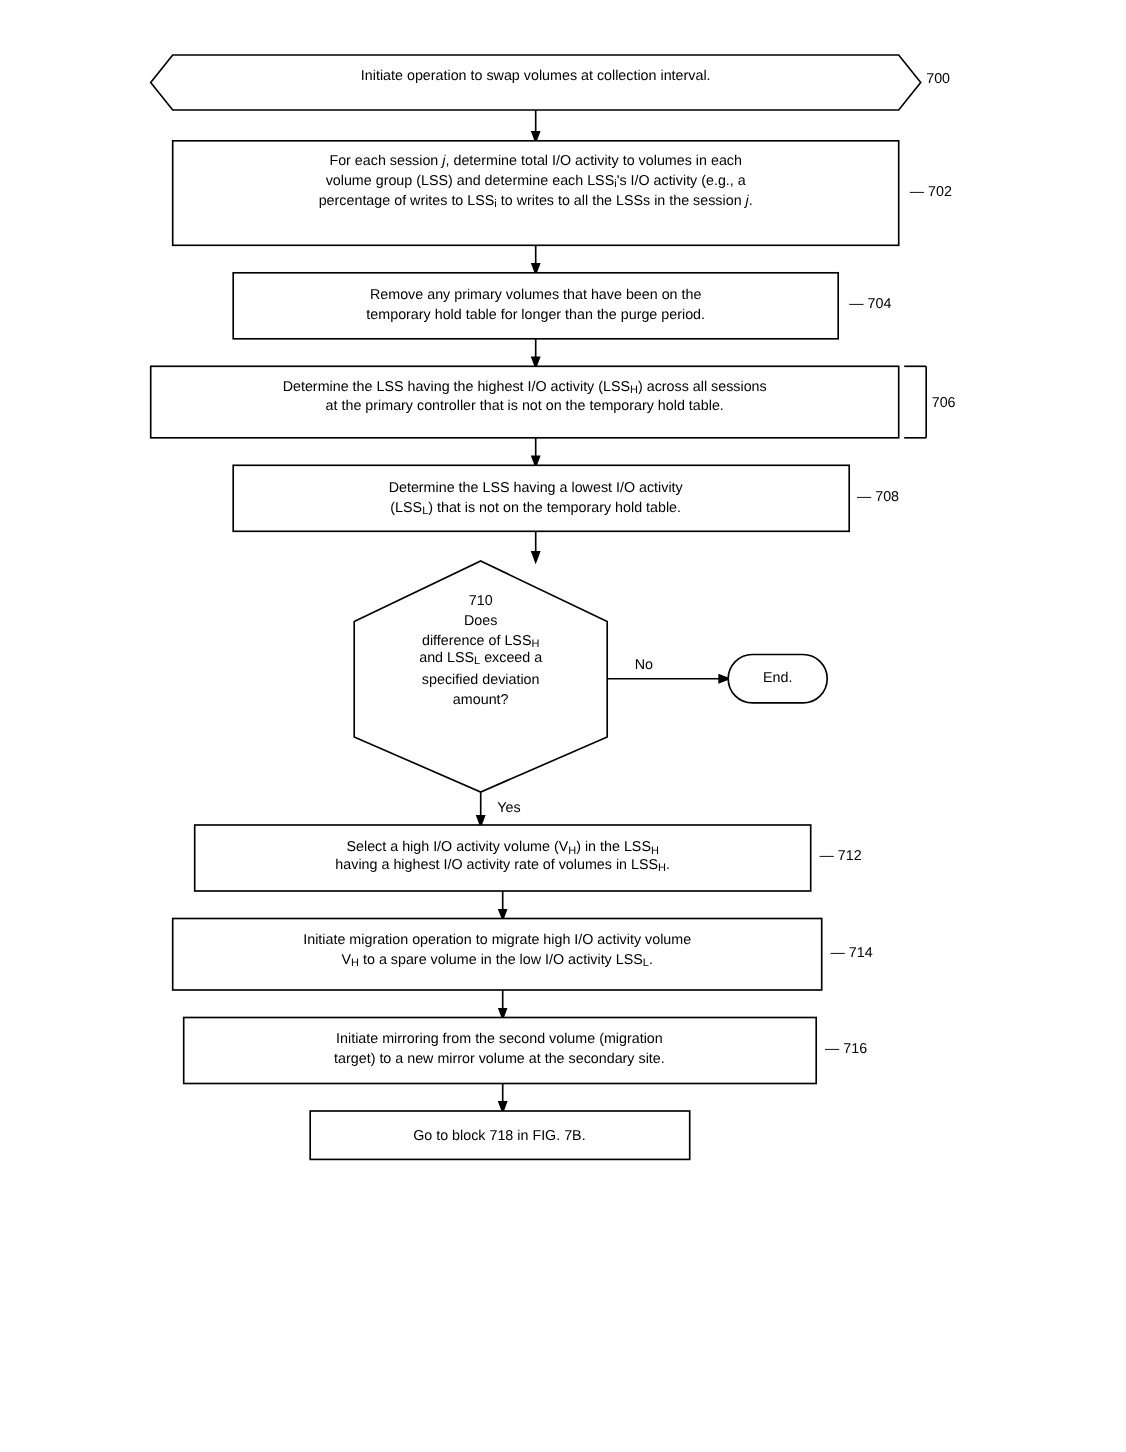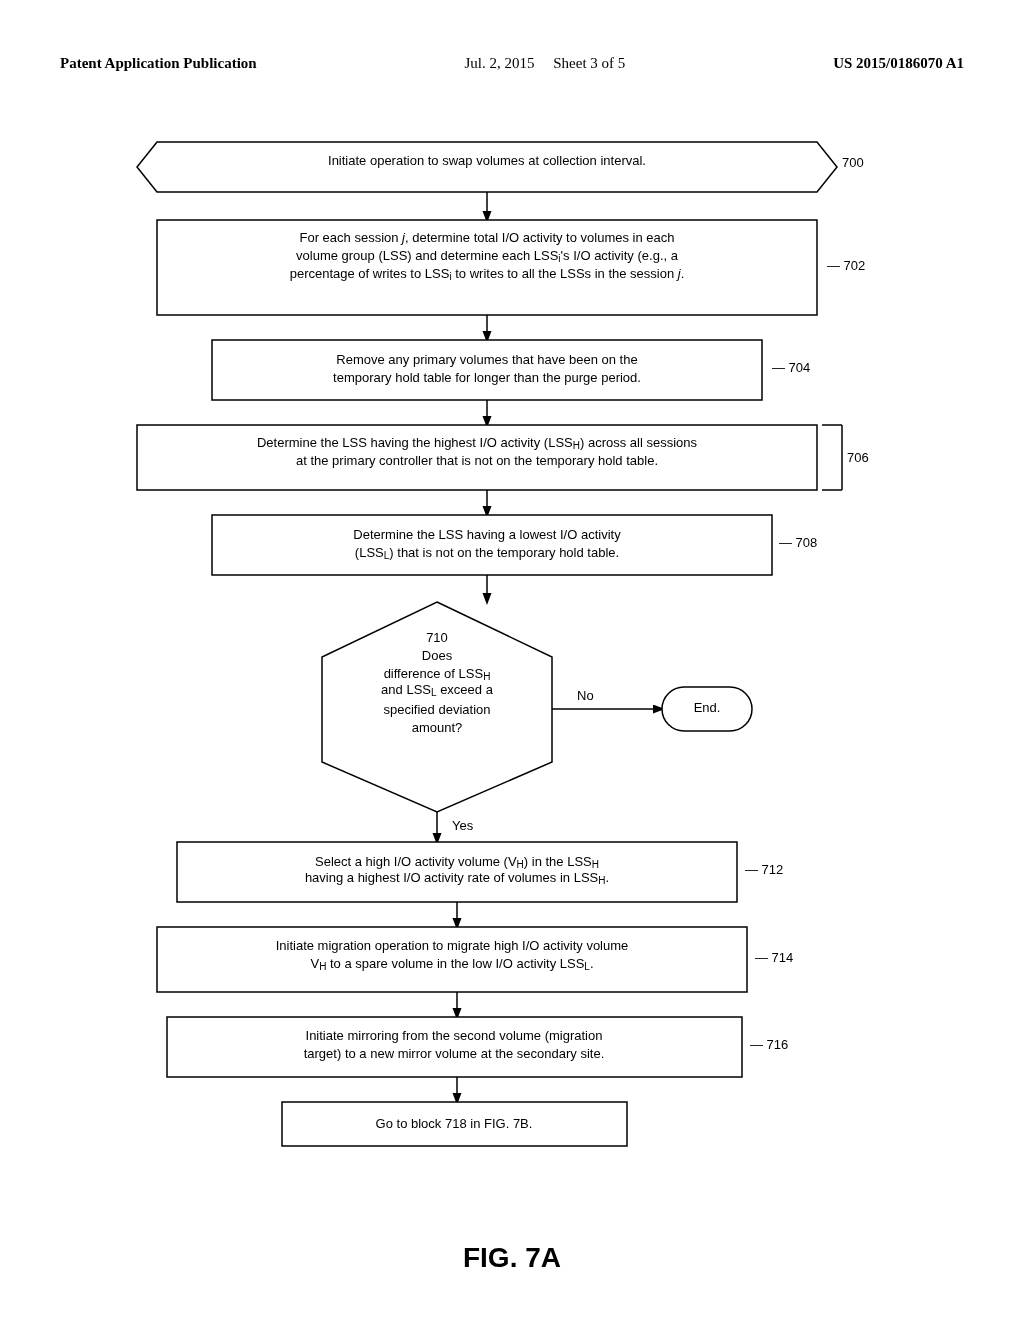--- a/index.html
+++ b/index.html
@@ -67,29 +67,20 @@
     text {
       font-family: Arial, Helvetica, sans-serif;
       font-size: 13px;
     }
   </style>
 </head>
 <body>
 
 <div class="page">
 
-  <div class="header">
-    <div class="header-left">Patent Application Publication</div>
-    <div class="header-center">
-      <span>Jul. 2, 2015</span>
-      &nbsp;&nbsp;&nbsp;
-      <span>Sheet 3 of 5</span>
-    </div>
-    <div class="header-right">US 2015/0186070 A1</div>
-  </div>
 
   <div class="flowchart">
     <svg class="flowchart-svg" width="860" height="1120" viewBox="0 0 860 1120">
 
       <g>
         <polygon points="75,30 735,30 755,55 735,80 75,80 55,55" fill="white" stroke="black" stroke-width="1.5"></polygon>
         <text x="405" y="50" text-anchor="middle" dominant-baseline="middle" font-size="13">
           <tspan x="405" dy="0">Initiate operation to swap volumes at collection interval.</tspan>
         </text>
         <text x="760" y="55" text-anchor="start" font-size="13">700</text>
@@ -237,14 +228,13 @@
       </g>
 
       <defs>
         <marker id="arrow" markerWidth="8" markerHeight="8" refX="6" refY="3" orient="auto">
           <path d="M0,0 L0,6 L8,3 z" fill="black"></path>
         </marker>
       </defs>
     </svg>
   </div>
 
-  <div class="fig-label">FIG. 7A</div>
 </div>
 
 </body></html>

